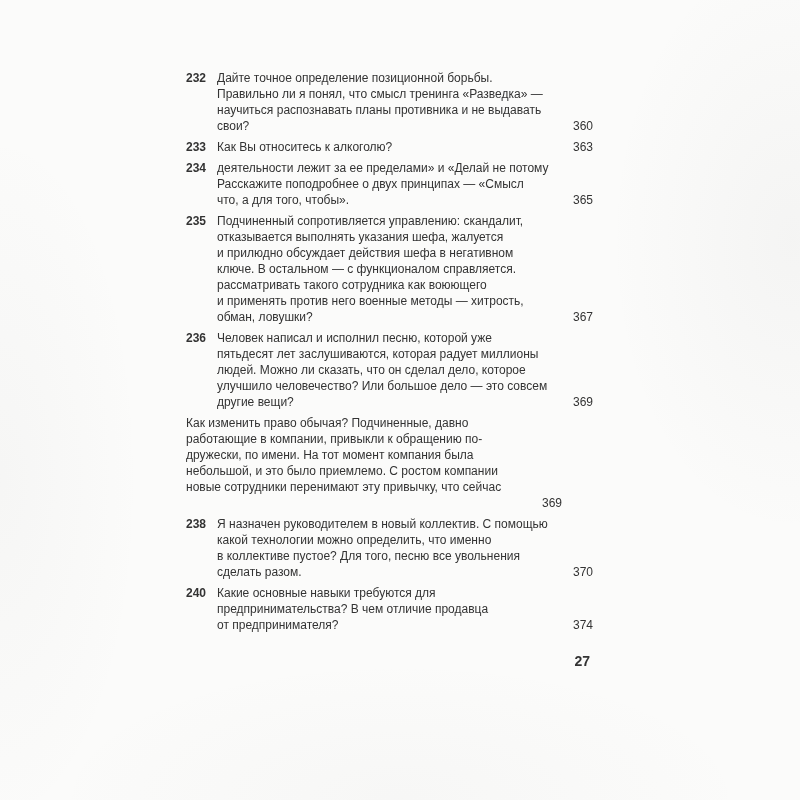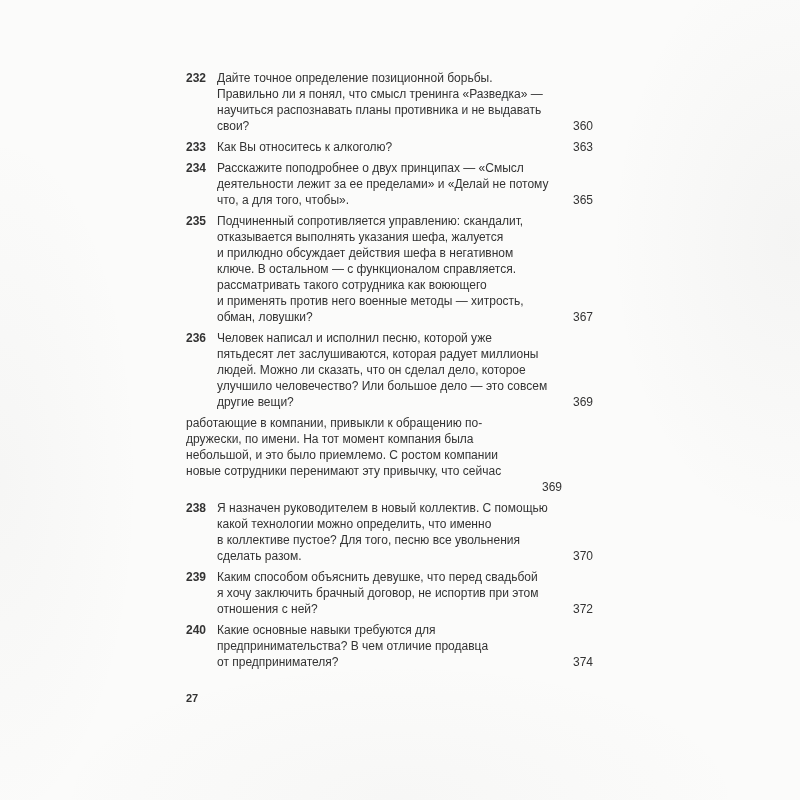--- a/index.html
+++ b/index.html
@@ -57,23 +57,24 @@
     background-position: right 1px bottom 2px;
   }
   .pg {
     flex: 0 0 auto;
     white-space: nowrap;
     margin-left: 27px;
   }
   .folio {
     width: 407px;
     margin-top: 20px;
+    text-align: right;
     padding-right: 3px;
     box-sizing: border-box;
-    font-size: 11px;
+    font-size: 14px;
     font-weight: bold;
     line-height: 16px;
   }
 </style>
 </head>
 <body>
 
 <div class="sheet">
 
   <div class="entry">
@@ -97,22 +98,22 @@
         <span class="txt">Как Вы относитесь к алкоголю?</span>
         <span class="dots"></span>
         <span class="pg">363</span>
       </div>
     </div>
   </div>
 
   <div class="entry">
     <span class="num">234</span>
     <div class="body">
+      <span class="line">деятельности лежит за ее пределами» и «Делай не потому</span>
       <span class="line">Расскажите поподробнее о двух принципах — «Смысл</span>
-      <span class="line">деятельности лежит за ее пределами» и «Делай не потому</span>
       <div class="tail">
         <span class="txt">что, а для того, чтобы».</span>
         <span class="dots"></span>
         <span class="pg">365</span>
       </div>
     </div>
   </div>
 
   <div class="entry">
     <span class="num">235</span>
@@ -141,20 +142,21 @@
       <div class="tail">
         <span class="txt">другие вещи?</span>
         <span class="dots"></span>
         <span class="pg">369</span>
       </div>
     </div>
   </div>
 
   <div class="entry">
     <div class="body">
+      <span class="line">Как изменить право обычая? Подчиненные, давно</span>
       <span class="line">работающие в компании, привыкли к обращению по-</span>
       <span class="line">дружески, по имени. На тот момент компания была</span>
       <span class="line">небольшой, и это было приемлемо. С ростом компании</span>
       <span class="line">новые сотрудники перенимают эту привычку, что сейчас</span>
       <div class="tail">
         <span class="dots"></span>
         <span class="pg">369</span>
       </div>
     </div>
   </div>
@@ -166,32 +168,20 @@
       <span class="line">какой технологии можно определить, что именно</span>
       <span class="line">в коллективе пустое? Для того, песню все увольнения</span>
       <div class="tail">
         <span class="txt">сделать разом.</span>
         <span class="dots"></span>
         <span class="pg">370</span>
       </div>
     </div>
   </div>
 
-  <div class="entry">
-    <span class="num">239</span>
-    <div class="body">
-      <span class="line">Каким способом объяснить девушке, что перед свадьбой</span>
-      <span class="line">я хочу заключить брачный договор, не испортив при этом</span>
-      <div class="tail">
-        <span class="txt">отношения с ней?</span>
-        <span class="dots"></span>
-        <span class="pg">372</span>
-      </div>
-    </div>
-  </div>
 
   <div class="entry">
     <span class="num">240</span>
     <div class="body">
       <span class="line">Какие основные навыки требуются для</span>
       <span class="line">предпринимательства? В чем отличие продавца</span>
       <div class="tail">
         <span class="txt">от предпринимателя?</span>
         <span class="dots"></span>
         <span class="pg">374</span>

